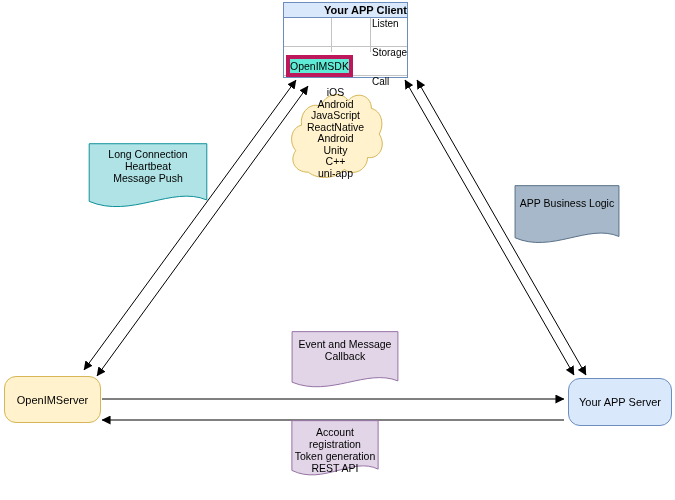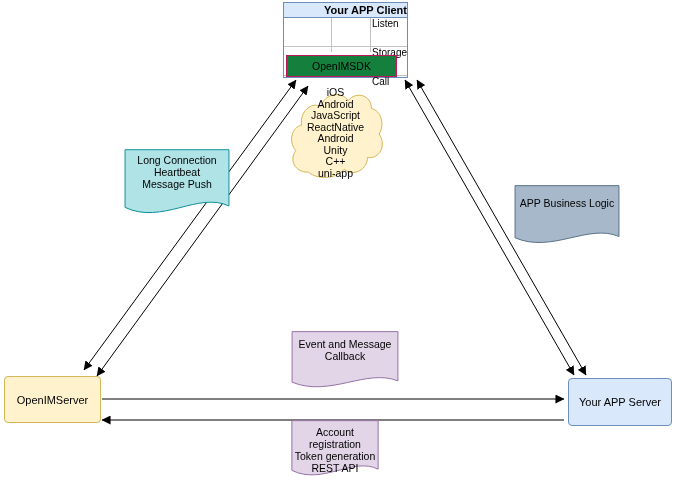--- a/index.html
+++ b/index.html
@@ -12,50 +12,50 @@
   
   .client { position:absolute; left:283px; top:2px; width:125px; height:76px;
             background:#ffffff; border:1px solid #6c8ebf; }
   .client-header { height:15px; line-height:15px; text-align:right; font-size:11px; font-weight:bold;
                    background:#dae8fc; border-bottom:1px solid #6c8ebf; }
   .client-rows { position:absolute; top:15px; left:0; right:0; }
   .crow { height:29px; font-size:10px; line-height:11px; padding-left:88px; white-space:nowrap; }
   .crow.b { border-bottom:1px solid #c3c3c3; }
   .vline { position:absolute; top:15px; height:34px; width:1px; background:#c3c3c3; }
   .v1 { left:47px; } .v2 { left:86px; }
-  .sdk { position:absolute; left:2px; top:52px; width:111px; height:22px;
-         background:#15803d; border:1px solid #be185d;
+  .sdk { position:absolute; left:2px; top:52px; width:67px; height:22px;
+         background:#5eead4; border:4px solid #be185d;
          display:flex; align-items:center; justify-content:center; font-size:10.5px; }
 
   
   .cloud { position:absolute; left:287px; top:84px; width:97px; height:98px; }
   .cloud svg { position:absolute; inset:0; width:100%; height:100%; overflow:visible; }
   .cloud-path { fill:#fff2cc; stroke:#d6b656; stroke-width:1; }
   .cloud-text { position:relative; text-align:center; font-size:10.5px; line-height:11.5px; padding-top:3px; }
 
   
   .note { position:absolute; }
   .note svg { position:absolute; inset:0; width:100%; height:100%; overflow:visible; }
   .note-path { stroke-width:1; }
   .note .txt { position:relative; text-align:center; font-size:10.5px; line-height:12px; }
   .teal  .note-path { fill:#b0e3e6; stroke:#109099; }
   .gray  .note-path { fill:#a6b8c9; stroke:#5a7188; }
   .purple .note-path { fill:#e1d5e7; stroke:#9673a6; }
-  .note-conn { left:88px;  top:149px; width:106px; height:73px;margin-left:36px; }
+  .note-conn { left:88px;  top:143px; width:120px; height:73px; }
   .note-conn .txt { padding-top:5px; }
   .note-biz  { left:514px; top:185px; width:106px; height:66px; }
   .note-biz .txt { padding-top:12px; }
   .note-cb   { left:291px; top:331px; width:108px; height:64px; }
   .note-cb .txt { padding-top:7px; }
   .note-rest { left:291px; top:420px; width:88px; height:63px; }
   .note-rest .txt { padding-top:6px; }
 
   
   .server { position:absolute; display:flex; align-items:center; justify-content:center;
-            font-size:11px; text-align:center; border-radius:4px; }
+            font-size:11px; text-align:center; border-radius:12px; }
   .openim-server { left:4px; top:376px; width:97px; height:47px;
                    background:#fff2cc; border:1px solid #d6b656; }
   .app-server { left:568px; top:378px; width:104px; height:48px;
                 background:#dae8fc; border:1px solid #6c8ebf; }
 </style>
 </head>
 <body>
 
 <div class="canvas">
 

